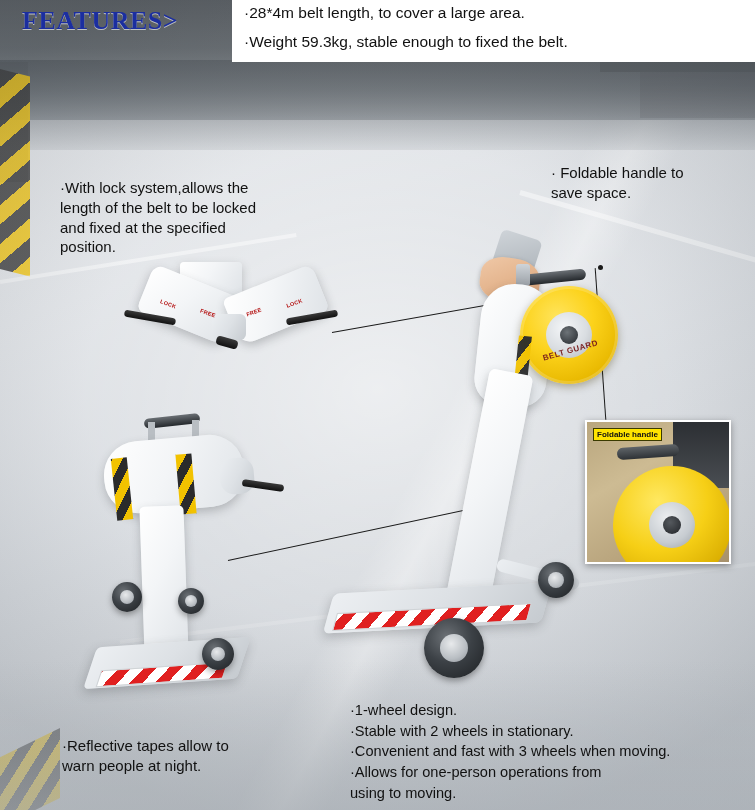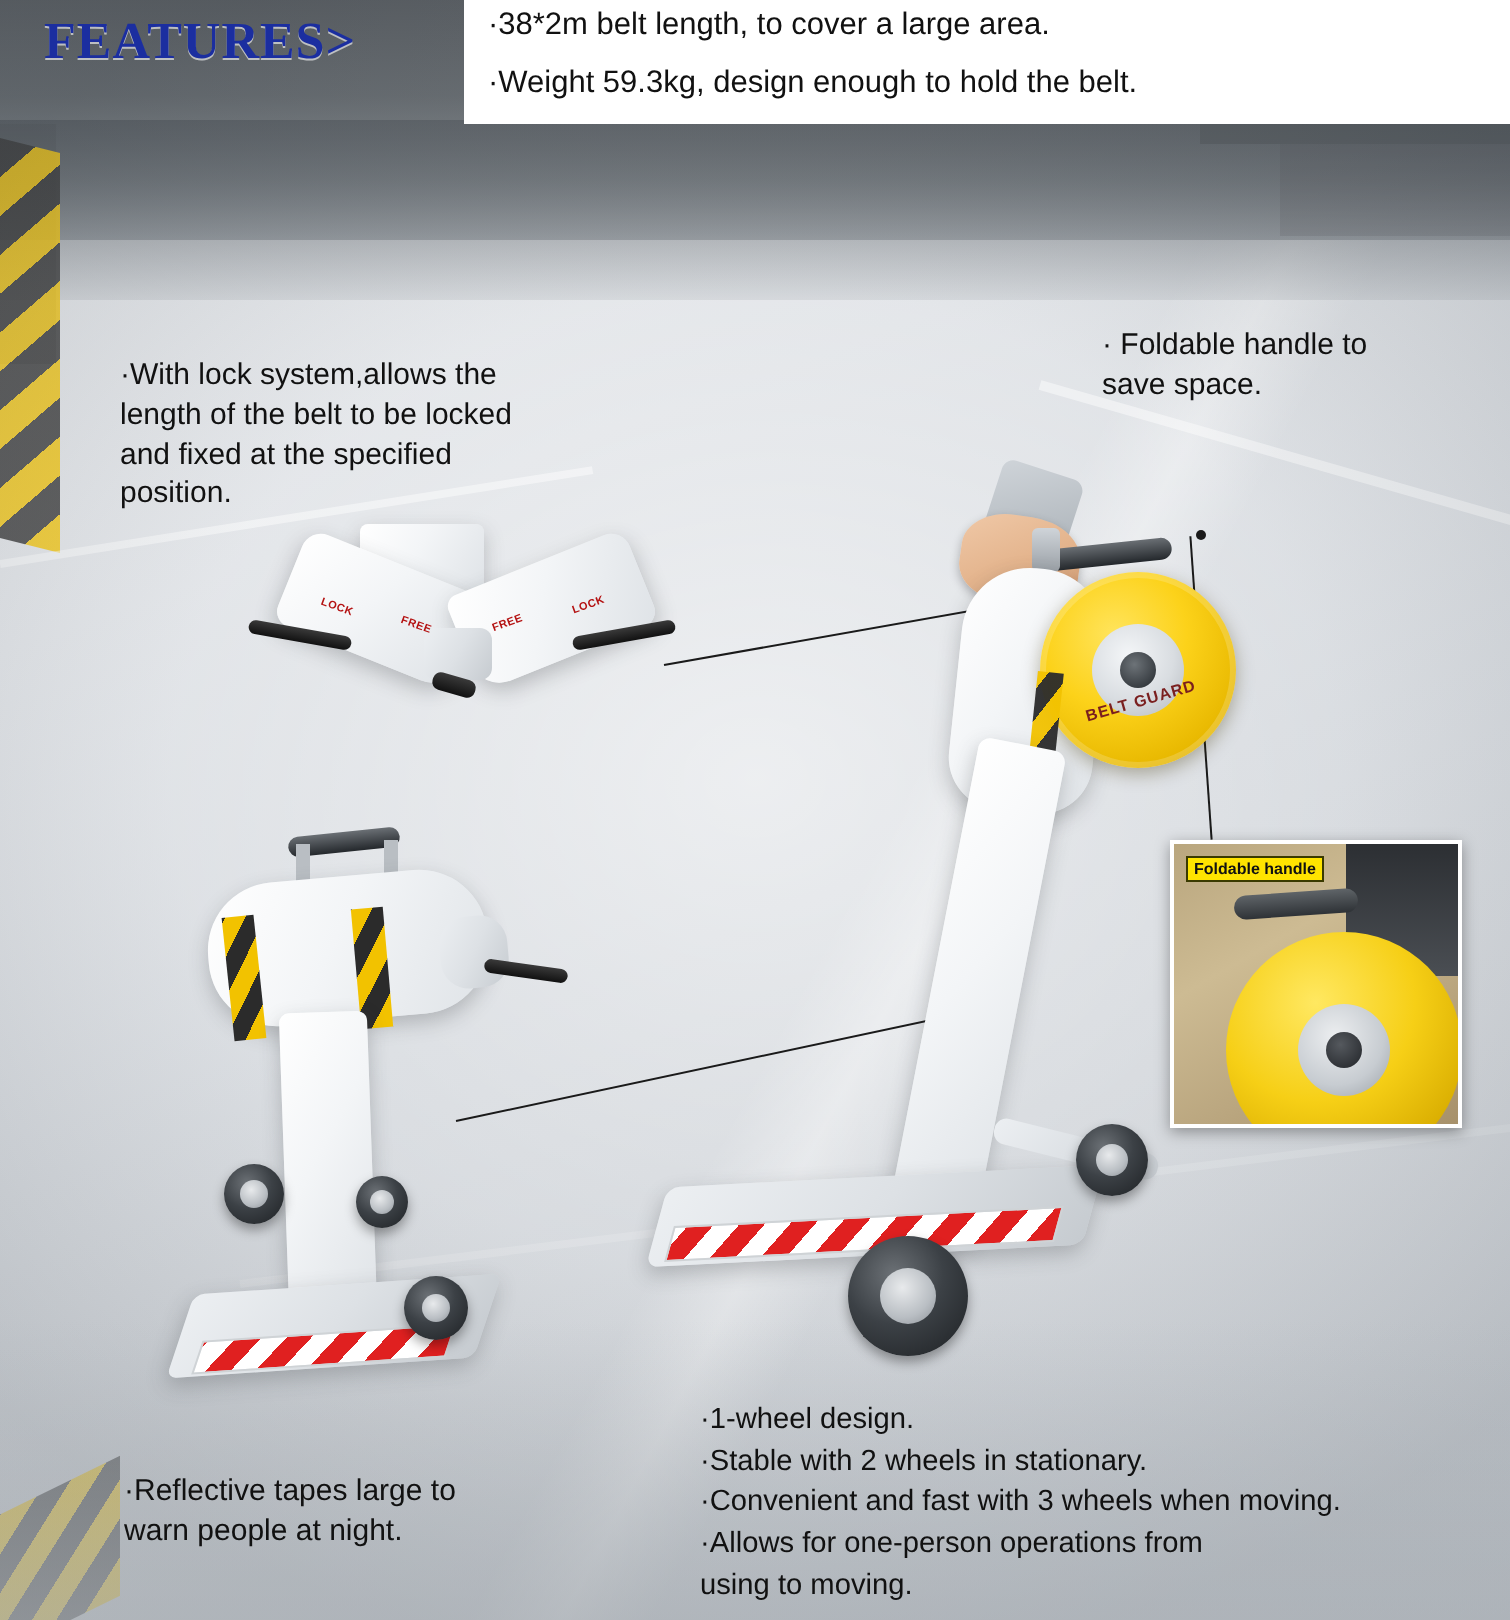--- a/index.html
+++ b/index.html
@@ -277,32 +277,32 @@
   <div class="bg-hazard" style="left:-6px;top:72px;width:36px;height:200px;transform:skewY(14deg);opacity:.85;"></div>
   <div class="bg-hazard" style="left:-10px;top:745px;width:70px;height:70px;transform:skewY(-26deg);opacity:.6;"></div>
   <div class="bg-floorline" style="left:0px;top:280px;width:300px;height:4px;transform:rotate(-9deg);"></div>
   <div class="bg-floorline" style="left:520px;top:190px;width:260px;height:5px;transform:rotate(16deg);"></div>
   <div class="bg-floorline" style="left:120px;top:640px;width:640px;height:4px;transform:rotate(-7deg);opacity:.35;"></div>
   <div class="bg-vignette"></div>
   <div class="bg-bottom"></div>
 
   <div class="header-band"></div>
   <div class="features-title">FEATURES&gt;</div>
-  <div class="header-line" style="left:244px;top:4px;">·38*2m belt length, to cover a large area.</div>
-  <div class="header-line" style="left:244px;top:33px;">·Weight  59.3kg, design enough to hold the belt.</div>
+  <div class="header-line" style="left:244px;top:4px;">·28*4m belt length, to cover a large area.</div>
+  <div class="header-line" style="left:244px;top:33px;">·Weight  59.3kg, stable enough to fixed the belt.</div>
 
   <div class="callout" style="left:60px;top:178px;width:265px;white-space:pre-line;">·With lock system,allows the
 length of the belt to be locked
 and fixed at the specified
 position.</div>
 
   <div class="callout" style="left:551px;top:163px;width:200px;white-space:pre-line;">· Foldable handle to
   save space.</div>
 
-  <div class="callout" style="left:62px;top:736px;width:250px;white-space:pre-line;">·Reflective tapes large to
+  <div class="callout" style="left:62px;top:736px;width:250px;white-space:pre-line;">·Reflective tapes allow to
 warn people at night.</div>
 
   <div class="callout sm" style="left:350px;top:700px;width:400px;white-space:pre-line;line-height:1.42;">·1-wheel design.
 ·Stable with 2 wheels in stationary.
 ·Convenient and fast with 3 wheels when moving.
 ·Allows for one-person operations from
 using to moving.</div>
 
   <div class="leader" style="left:332px;top:332px;width:185px;transform:rotate(-10deg);"></div>
   <div class="leader" style="left:228px;top:560px;width:265px;transform:rotate(-12deg);"></div>

